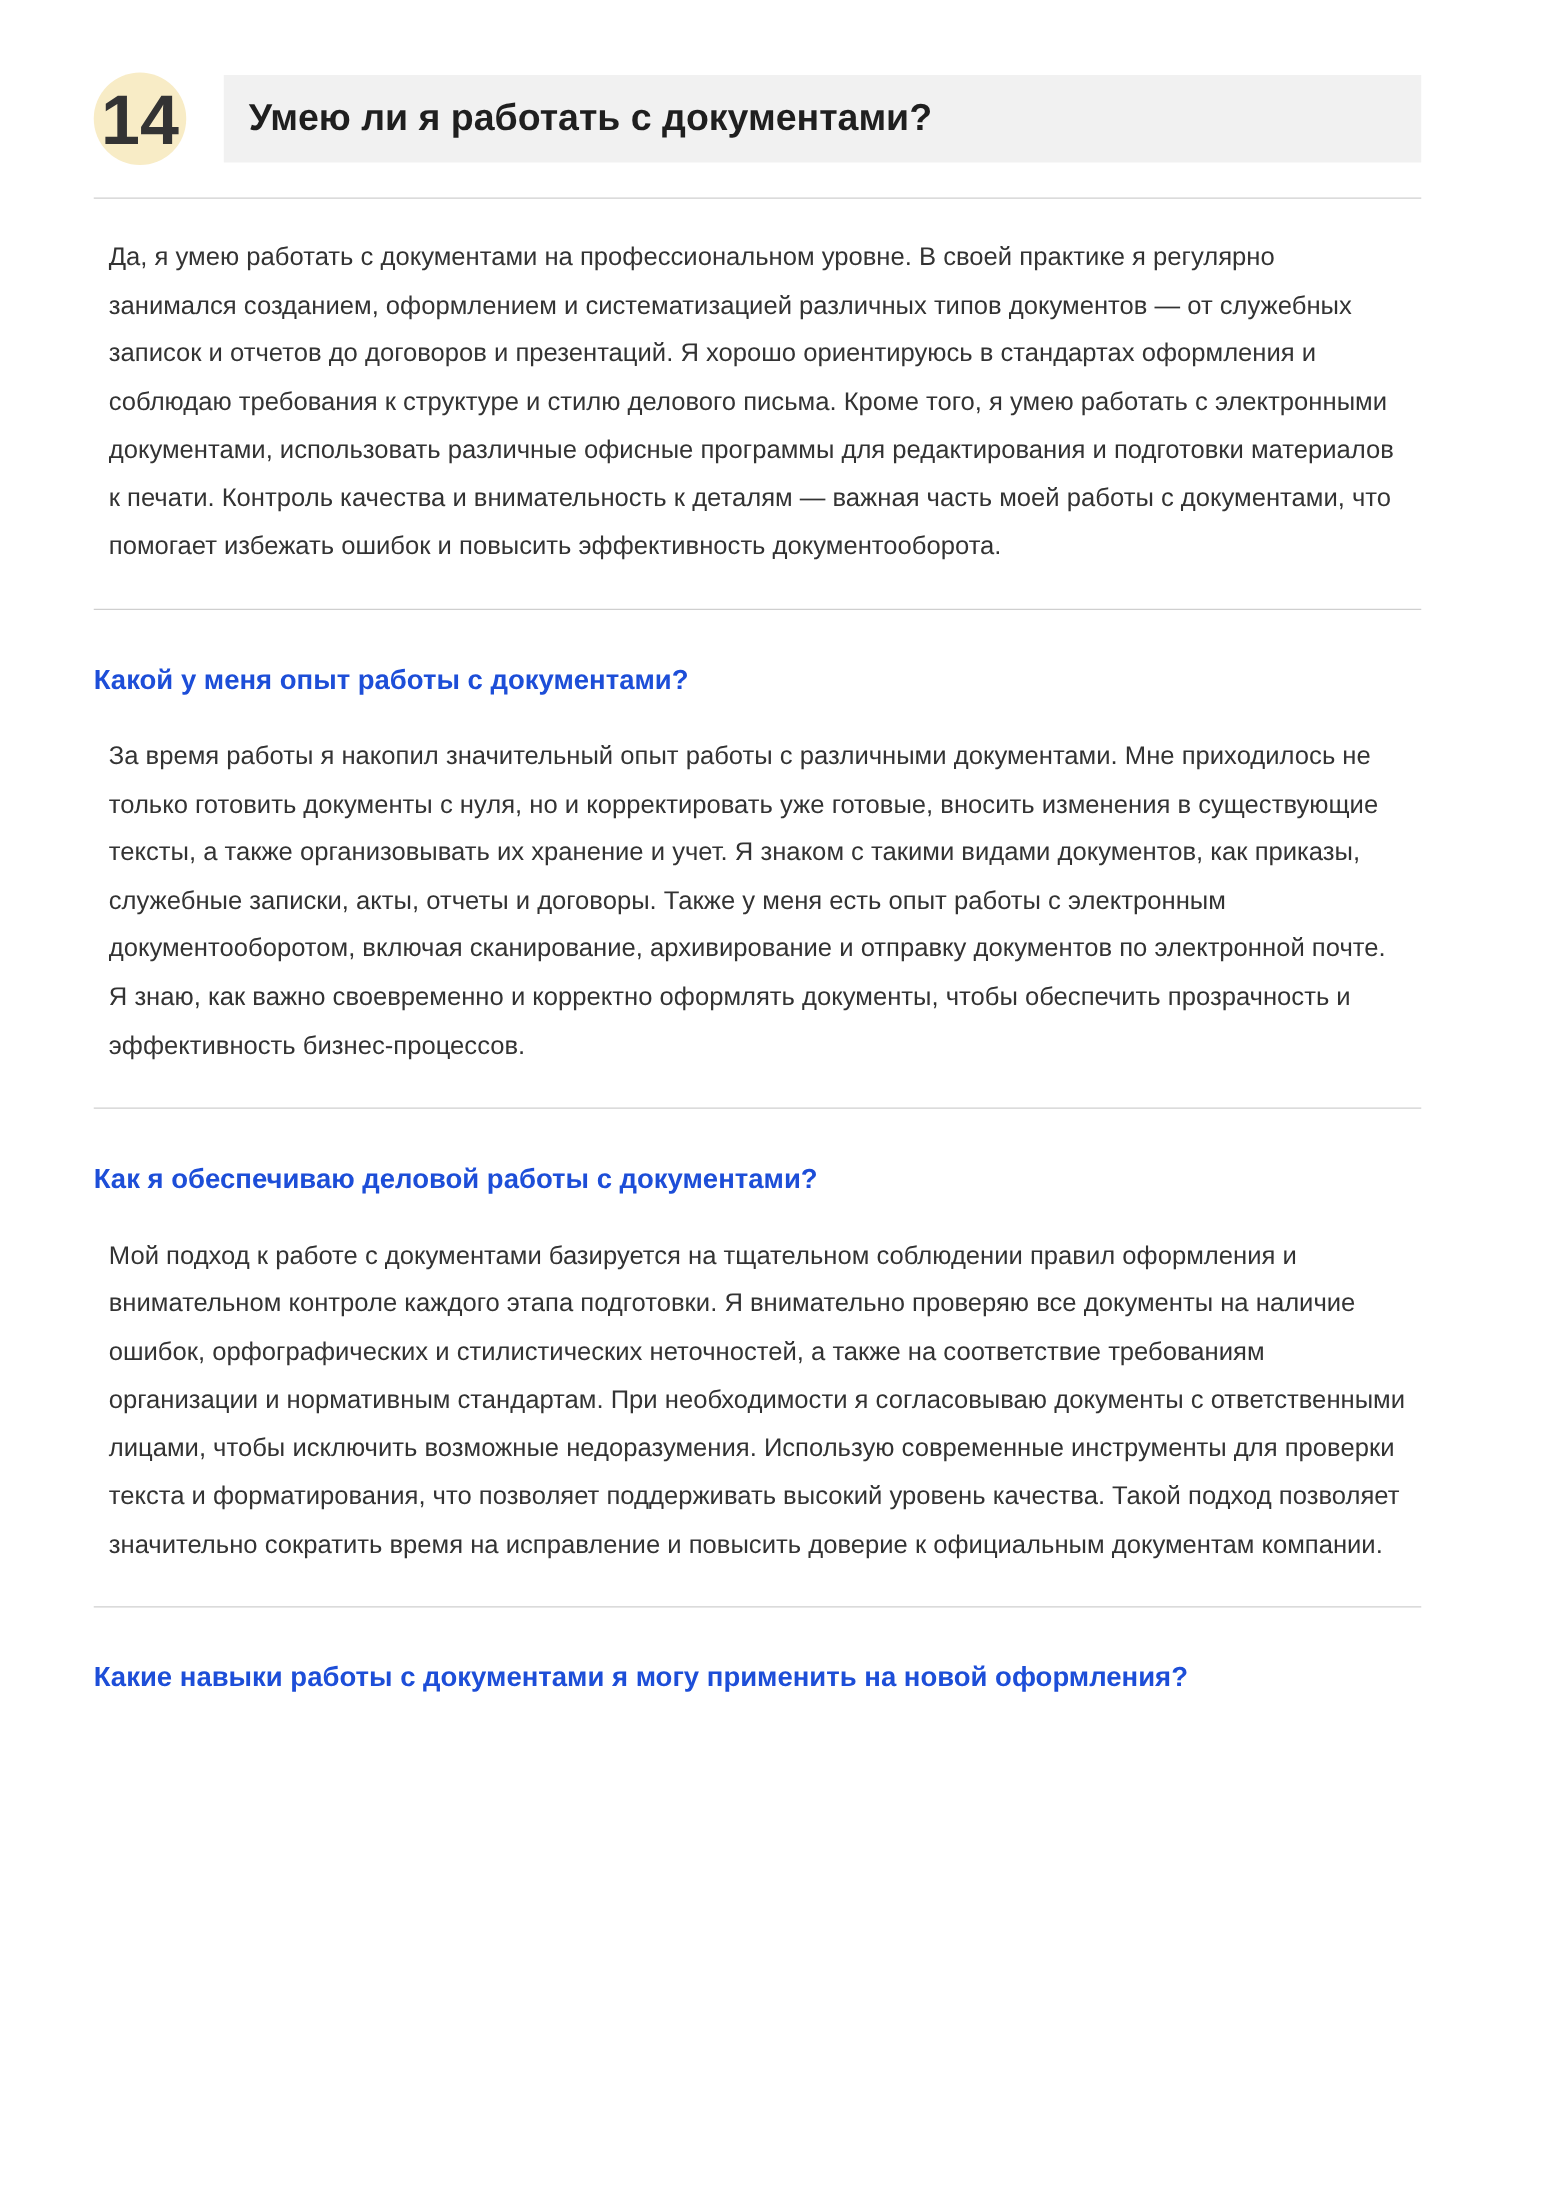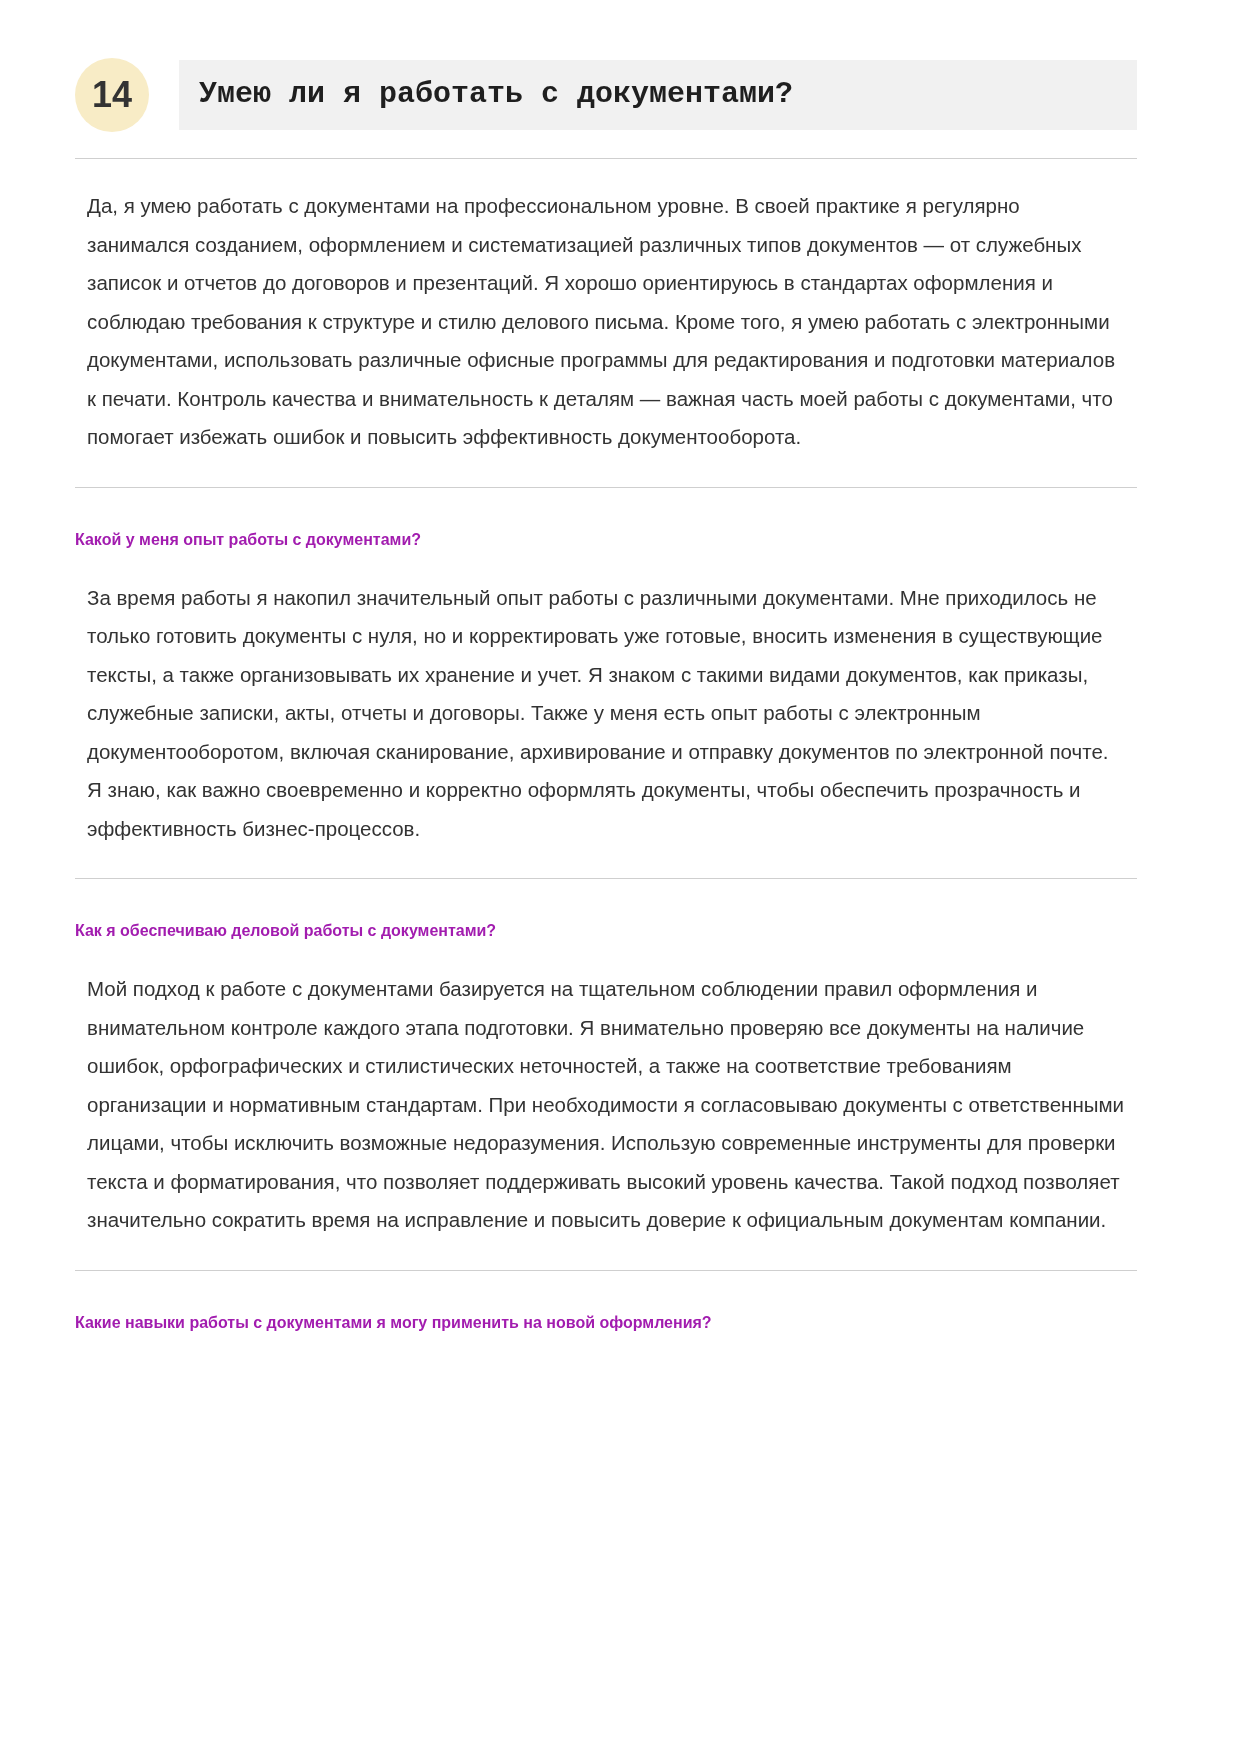--- a/index.html
+++ b/index.html
@@ -23,54 +23,53 @@
   }
   .badge {
     flex: 0 0 auto;
     width: 74px;
     height: 74px;
     border-radius: 50%;
     background: #f8ecc6;
     display: flex;
     align-items: center;
     justify-content: center;
-    font-size: 36px;
+    font-size: 56px;
     font-weight: 700;
     color: #333333;
   }
   h1.title {
     flex: 1 1 auto;
     margin: 0;
     font-size: 30px;
     font-weight: 700;
     color: #1f1f1f;
     background: #f1f1f1;
     padding: 16px 20px;
     line-height: 1.25;
-    font-family: Liberation Mono, monospace;
   }
   hr.divider {
     border: none;
     border-top: 1px solid #cfcfcf;
     margin: 30px 0;
   }
   hr.divider.after-header {
     margin-top: 26px;
     margin-bottom: 14px;
   }
   p.body-text {
     font-size: 20.5px;
     line-height: 1.88;
     margin: 28px 12px;
     color: #333333;
   }
   h2.section-heading {
-    font-size: 16px;
+    font-size: 22px;
     font-weight: 700;
-    color: #a21caf;
+    color: #1d4ed8;
     margin: 42px 0 6px 0;
     line-height: 1.3;
   }
   section.qa-section { margin: 0; }
 </style>
 </head>
 <body>
 
 <div class="page">
 

